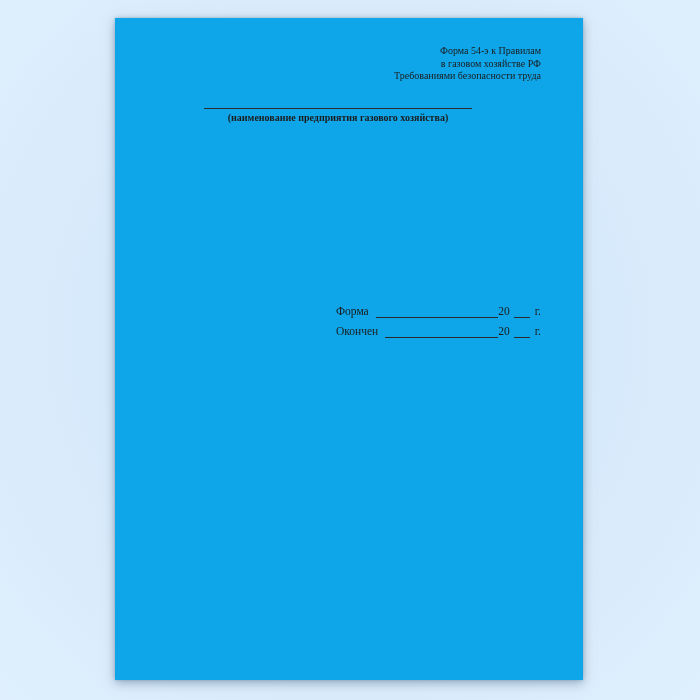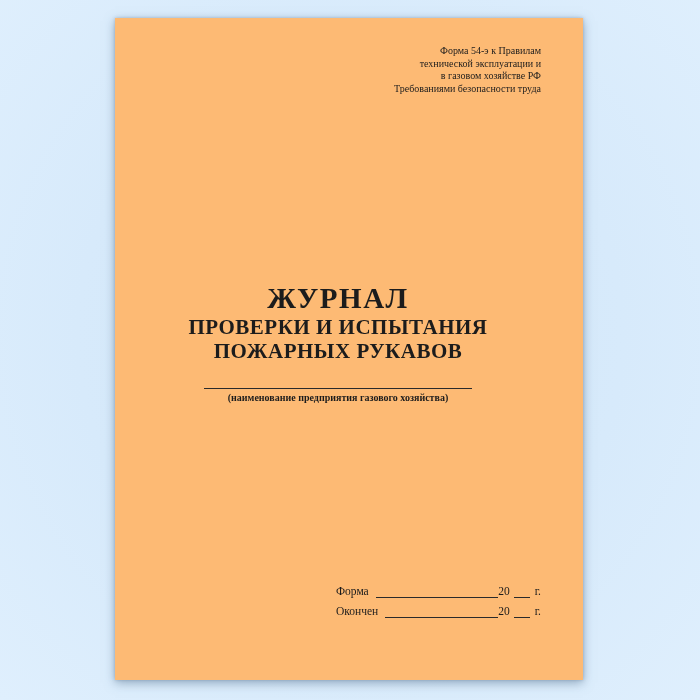--- a/index.html
+++ b/index.html
@@ -16,21 +16,21 @@
     color: #1c1c1c;
     position: relative;
   }
 
   .paper {
     position: absolute;
     left: 115px;
     top: 18px;
     width: 468px;
     height: 662px;
-    background: #fdba74;
+    background: #0ea5e9;
     box-shadow: 0 3px 10px rgba(88, 116, 146, 0.55), 0 0 3px rgba(88, 116, 146, 0.35);
     padding: 27px 42px 0 20px;
   }
 
   .form-ref {
     text-align: right;
     font-size: 10px;
     line-height: 12.5px;
     color: #1c1c1c;
   }
@@ -107,30 +107,24 @@
 
   .year-suffix { flex: 0 0 auto; }
 </style>
 </head>
 <body>
 
 <div class="paper">
 
   <div class="form-ref">
     <div>Форма 54-э к Правилам</div>
-    <div>технической эксплуатации и</div>
     <div>в газовом хозяйстве РФ</div>
     <div>Требованиями безопасности труда</div>
   </div>
 
-  <div class="title-block">
-    <div class="title-main">ЖУРНАЛ</div>
-    <div class="title-sub">ПРОВЕРКИ И ИСПЫТАНИЯ</div>
-    <div class="title-sub">ПОЖАРНЫХ РУКАВОВ</div>
-  </div>
 
   <div class="org-line"></div>
   <div class="org-caption">(наименование предприятия газового хозяйства)</div>
 
   <div class="dates-block">
 
     <div class="date-row">
       <span class="date-label">Форма</span>
       <span class="fill-line"></span>
       <span class="year-prefix">20</span>

